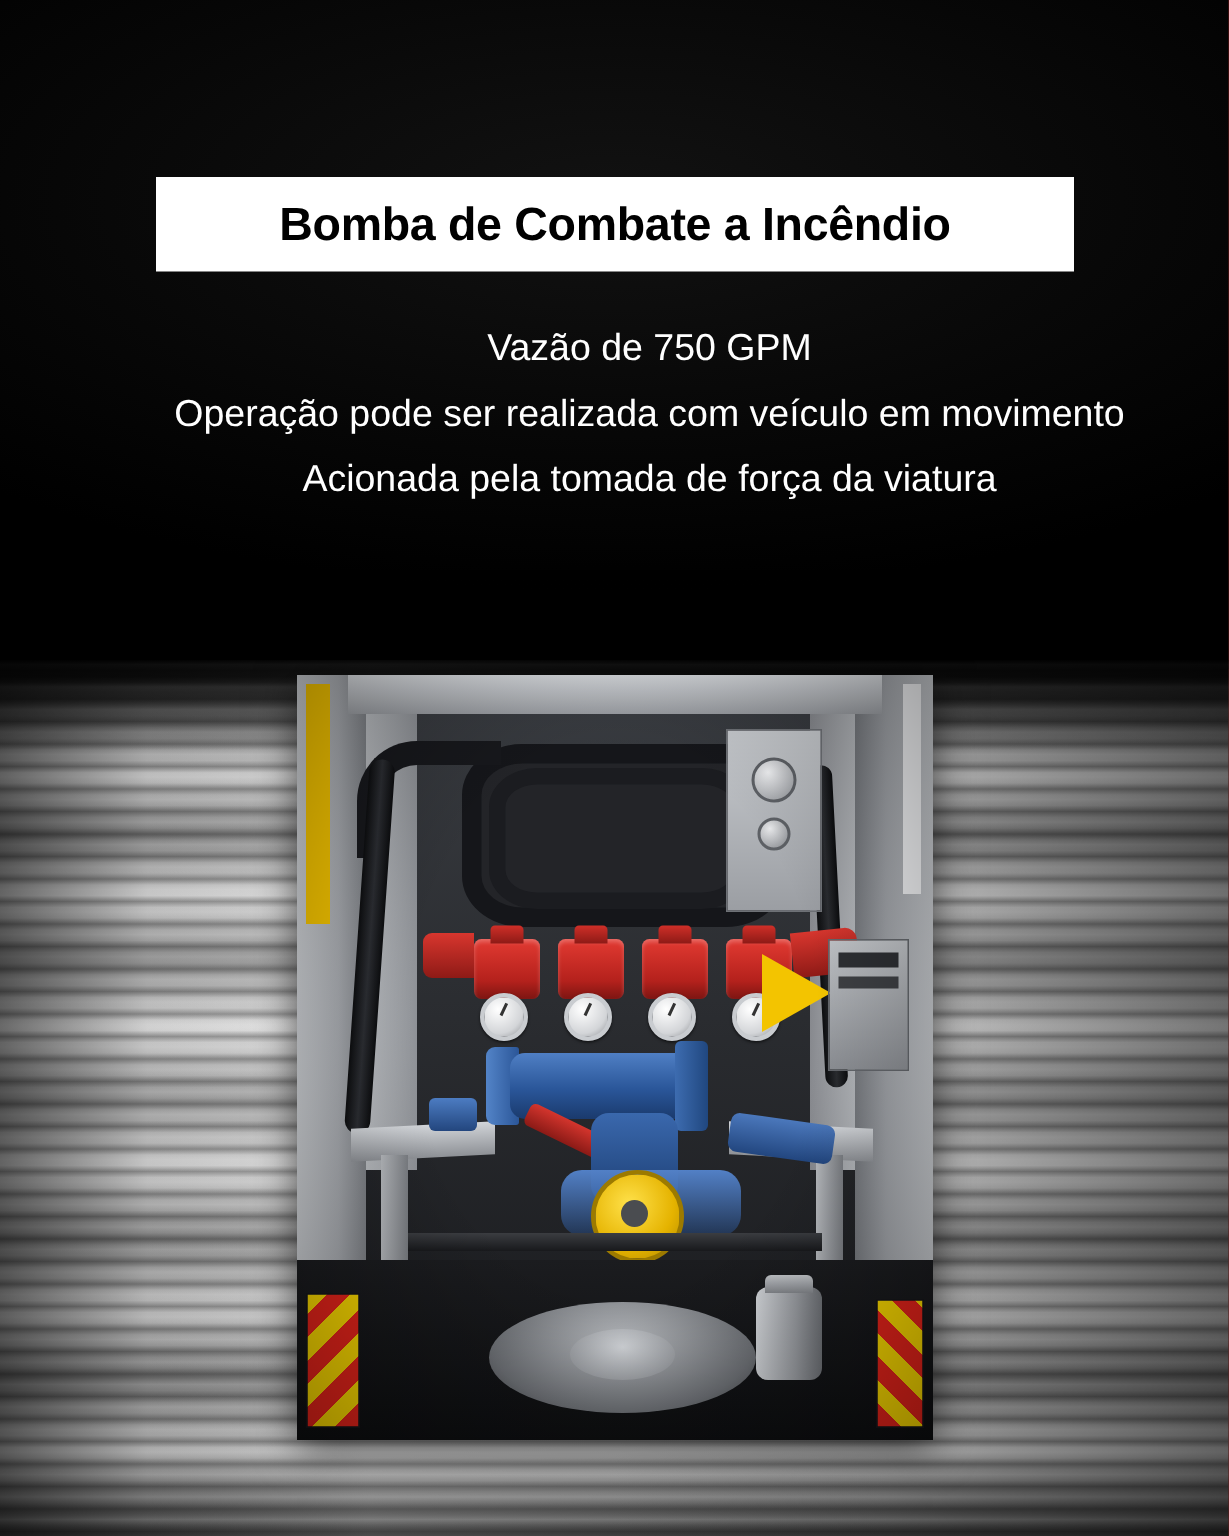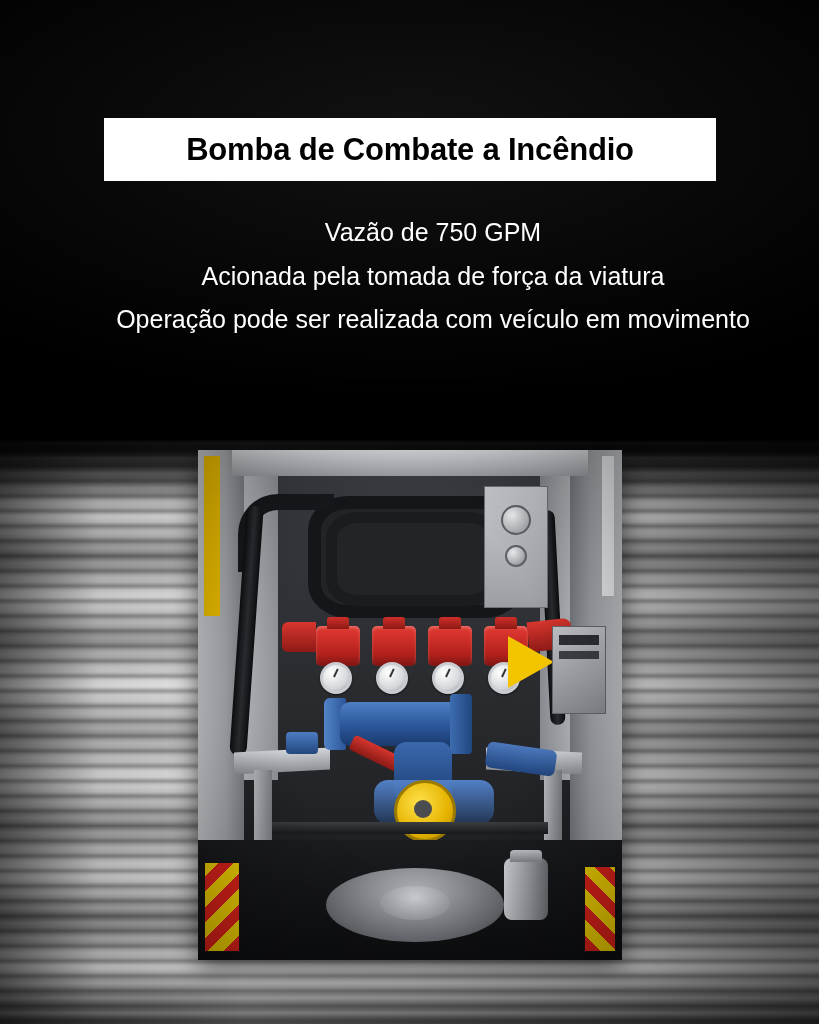--- a/index.html
+++ b/index.html
@@ -431,22 +431,22 @@
   <div class="bg-metal"></div>
   <div class="bg-metal-sheen"></div>
   <div class="bg-fade"></div>
 
   <div class="title-band">
     <h1>Bomba de Combate a Incêndio</h1>
   </div>
 
   <div class="bullets">
     <p>Vazão de 750 GPM</p>
+    <p>Operação pode ser realizada com veículo em movimento</p>
     <p>Acionada pela tomada de força da viatura</p>
-    <p>Operação pode ser realizada com veículo em movimento</p>
   </div>
 
   <div class="photo-frame">
     <div class="photo-inner">
 
       <div class="bay-back"></div>
       <div class="wall-left"></div>
       <div class="wall-right"></div>
       <div class="wall-left-inner"></div>
       <div class="wall-right-inner"></div>

